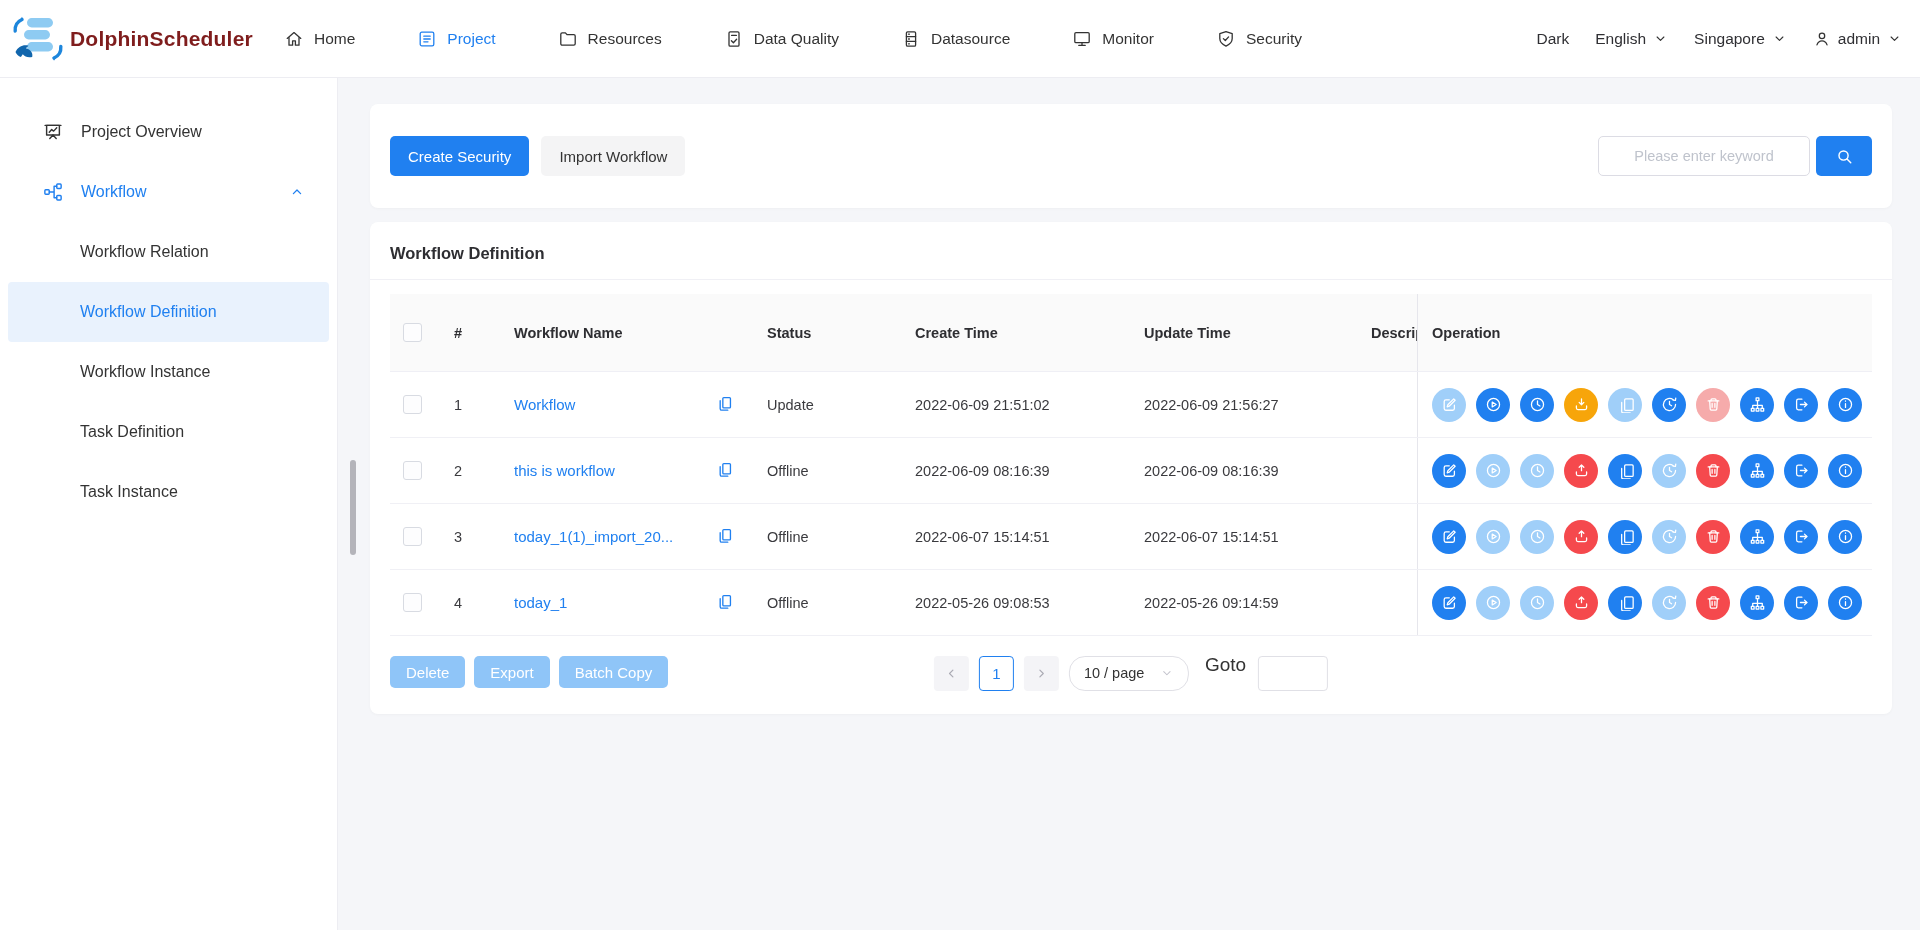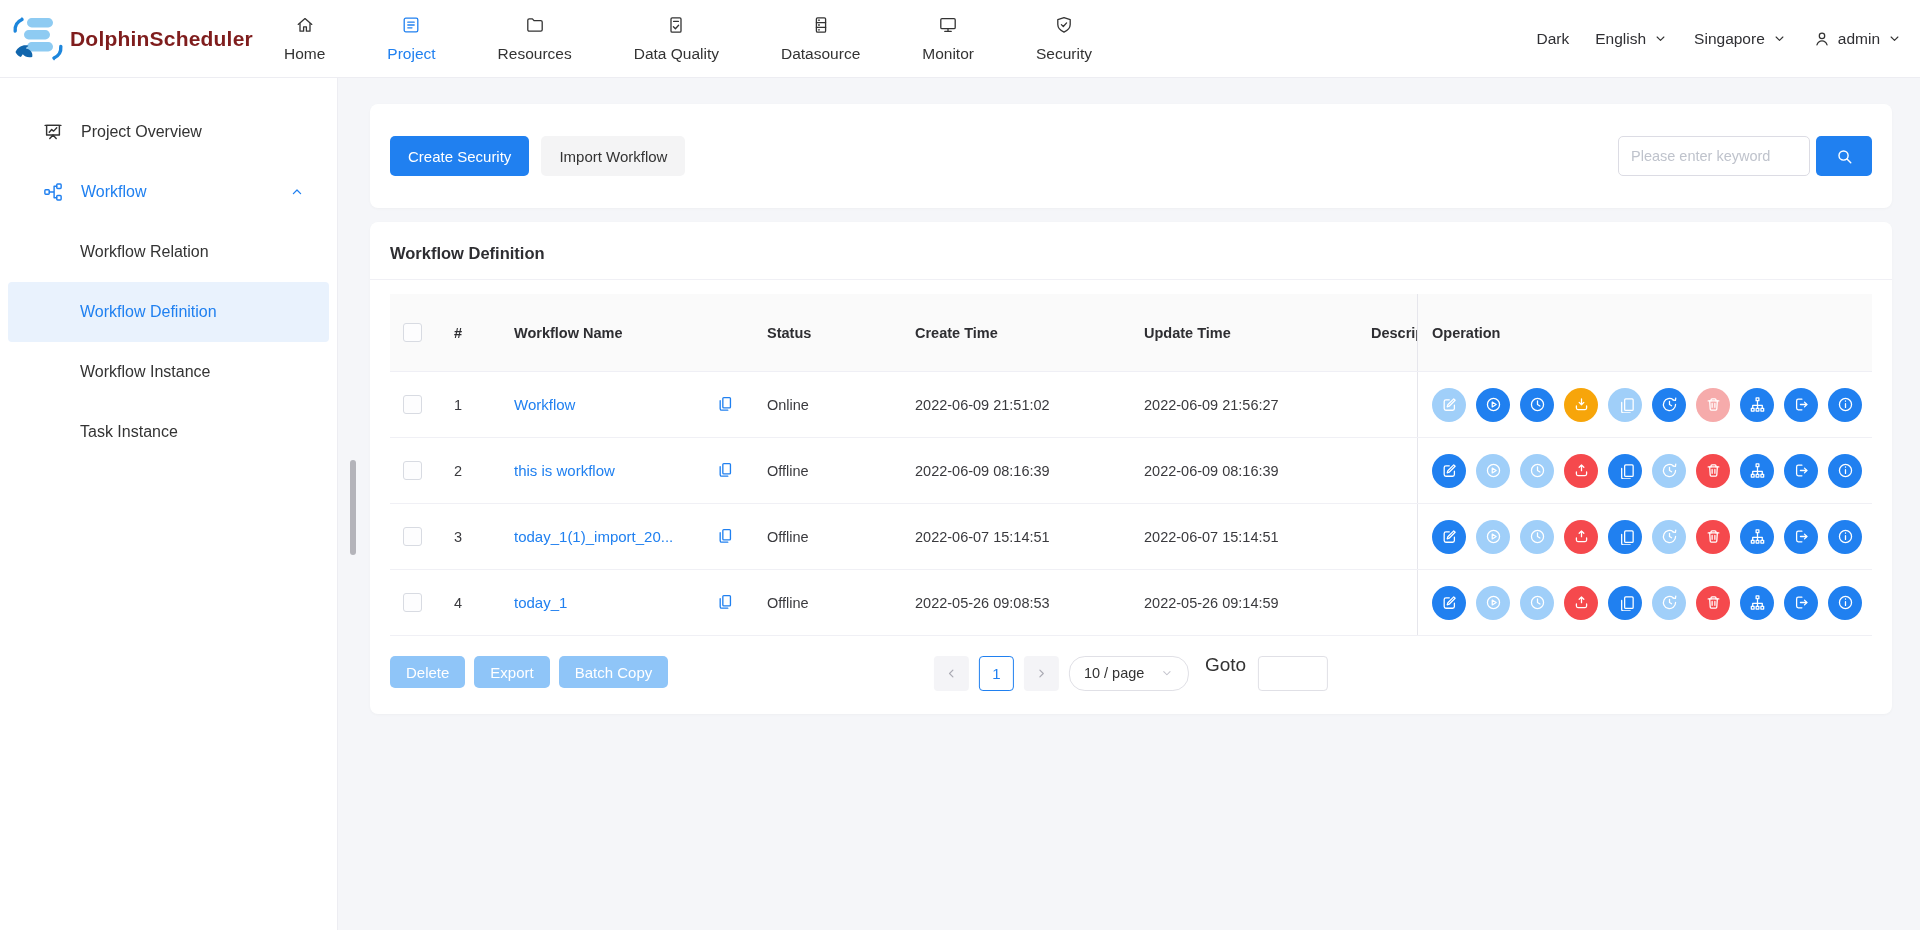--- a/index.html
+++ b/index.html
@@ -6,21 +6,21 @@
   html,body { width:1920px; height:930px; overflow:hidden; }
   body { font-family:"Liberation Sans", sans-serif; background:#f5f6f9; color:#333; position:relative; }
   svg { display:block; }
 
   
   .navbar { position:absolute; top:0; left:0; right:0; height:78px; background:#fff;
             border-bottom:1px solid #ededf2; display:flex; align-items:center; padding:0 18px 0 12px; z-index:4; }
   .logo { display:flex; align-items:center; gap:6px; width:272px; cursor:pointer; }
   .logo-title { font-size:21px; font-weight:600; color:#7f1d1d; letter-spacing:.2px; }
   .main-menu { display:flex; align-items:center; gap:62px; }
-  .menu-item { display:flex; align-items:center; gap:10px; font-size:15.5px; color:#333; cursor:pointer;flex-direction:column; }
+  .menu-item { display:flex; align-items:center; gap:10px; font-size:15.5px; color:#333; cursor:pointer; }
   .menu-item svg { width:20px; height:20px; stroke:currentColor; fill:none; stroke-width:1.3; stroke-linecap:round; stroke-linejoin:round; }
   .menu-item.active { color:#2080f0; }
   .nav-right { margin-left:auto; display:flex; align-items:center; gap:26px; font-size:15.5px; color:#2f2f33; }
   .nav-right .drop { display:flex; align-items:center; gap:7px; cursor:pointer; }
   .nav-right svg.chev { width:15px; height:15px; stroke:#333; fill:none; stroke-width:1.5; stroke-linecap:round; stroke-linejoin:round; }
   .nav-right svg.usr { width:18px; height:18px; stroke:#333; fill:none; stroke-width:1.4; stroke-linecap:round; stroke-linejoin:round; }
 
   
   .sidebar { position:absolute; top:78px; left:0; bottom:0; width:338px; background:#fff;
              border-right:1px solid #ededf2; padding-top:24px; z-index:2; }
@@ -35,22 +35,22 @@
   .side-scroll { position:absolute; left:350px; top:460px; width:6px; height:95px; background:#b4b4ba; border-radius:3px; z-index:5; }
 
   
   .main { position:absolute; left:339px; top:78px; right:0; bottom:0; padding:26px 28px 0 31px; background:#f5f6f9; overflow:hidden; }
   .card { background:#fff; border-radius:8px; box-shadow:0 1px 3px rgba(0,0,0,.03); }
   .toolbar-card { height:104px; display:flex; align-items:center; padding:0 20px; }
   .btn { border:none; height:40px; border-radius:5px; font-size:15px; font-family:inherit; cursor:pointer; }
   .btn-primary { background:#2080f0; color:#fff; padding:0 18px; }
   .btn-plain { background:#f4f4f5; color:#333; padding:0 18px; margin-left:12px; }
   .search-group { margin-left:auto; display:flex; align-items:center; gap:6px; }
-  .search-input { width:192px; height:40px; border:1px solid #dcdce4; border-radius:5px; padding:0 12px;
-                  font-size:14.5px; font-family:inherit; color:#333; outline:none; background:#fff; }
+  .search-input { width:212px; height:40px; border:1px solid #dcdce4; border-radius:5px; padding:0 12px;
+                  font-size:14.5px; font-family:inherit; color:#333; outline:none; background:#fff;text-align:center; }
   .search-input::placeholder { color:#bfc3cc; }
   .search-btn { width:56px; height:40px; border:none; border-radius:5px; background:#2080f0; display:flex;
                 align-items:center; justify-content:center; cursor:pointer; }
   .search-btn svg { width:19px; height:19px; stroke:#fff; fill:none; stroke-width:1.5; stroke-linecap:round; }
 
   .panel-card { margin-top:14px; padding-bottom:22px; }
   .panel-title { padding:22px 20px 16px; font-size:16.5px; font-weight:bold; color:#2e2e32; border-bottom:1px solid #f0f0f5; }
 
   .table-wrap { margin:14px 20px 0; }
   .trow { display:flex; align-items:center; }
@@ -232,20 +232,23 @@
     <div class="side-item sub">
       <span>Workflow Relation</span>
     </div>
     <div class="side-item sub selected">
       <span>Workflow Definition</span>
     </div>
     <div class="side-item sub">
       <span>Workflow Instance</span>
     </div>
     <div class="side-item sub">
+      <span>Task Definition</span>
+    </div>
+    <div class="side-item sub">
       <span>Task Instance</span>
     </div>
   </aside>
 <div class="side-scroll"></div>
 
 <main class="main">
 
   <section class="card toolbar-card">
     <button class="btn btn-primary">Create Security</button>
     <button class="btn btn-plain">Import Workflow</button>
@@ -283,21 +286,21 @@
             <div class="c-idx">1</div>
             <div class="c-name">
               <span class="wf-text"><a class="wf-link">Workflow</a></span>
               <span class="name-copy">
                 <svg viewBox="0 0 20 20">
                   <rect x="7.2" y="2.8" width="8" height="10.8" rx="1"></rect>
                   <path d="M4.4 6v8.4c0 .9.7 1.6 1.6 1.6h6.4"></path>
                 </svg>
               </span>
             </div>
-            <div class="c-status">Online</div>
+            <div class="c-status">Update</div>
             <div class="c-create">2022-06-09 21:51:02</div>
             <div class="c-update">2022-06-09 21:56:27</div>
             <div class="c-desc"></div>
             <div class="c-op">
               <button class="op-btn" style="background: rgb(160, 207, 249);">
                 <svg viewBox="0 0 16 16">
                   <path d="M12.6 8.6v3.2c0 .9-.7 1.6-1.6 1.6H4.6c-.9 0-1.6-.7-1.6-1.6V5.2c0-.9.7-1.6 1.6-1.6h3.2"></path>
                   <path d="M12 2.7l1.3 1.3-5.6 5.6-1.9.6.6-1.9z"></path>
                 </svg>
               </button>

